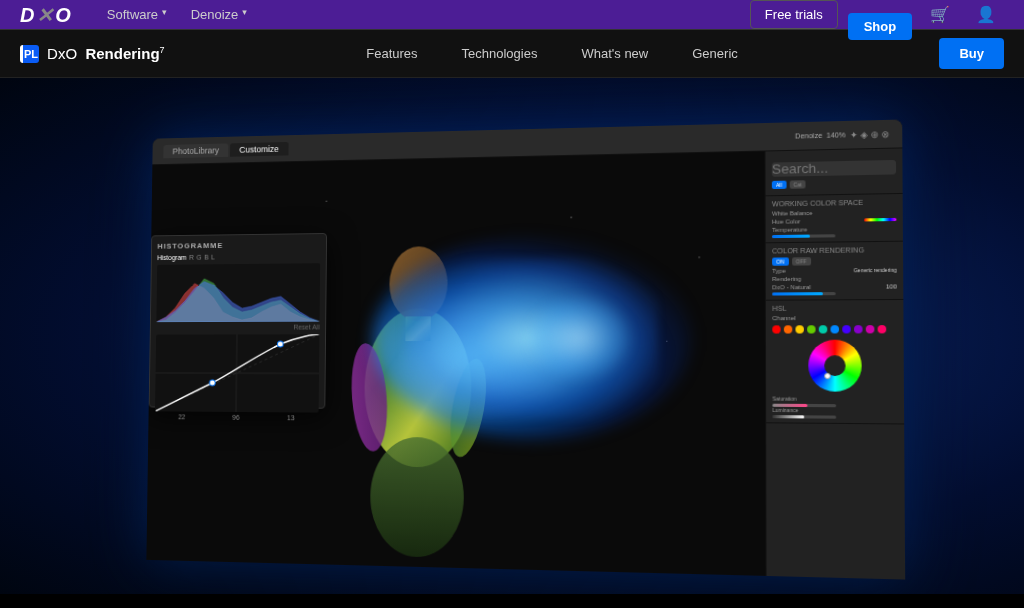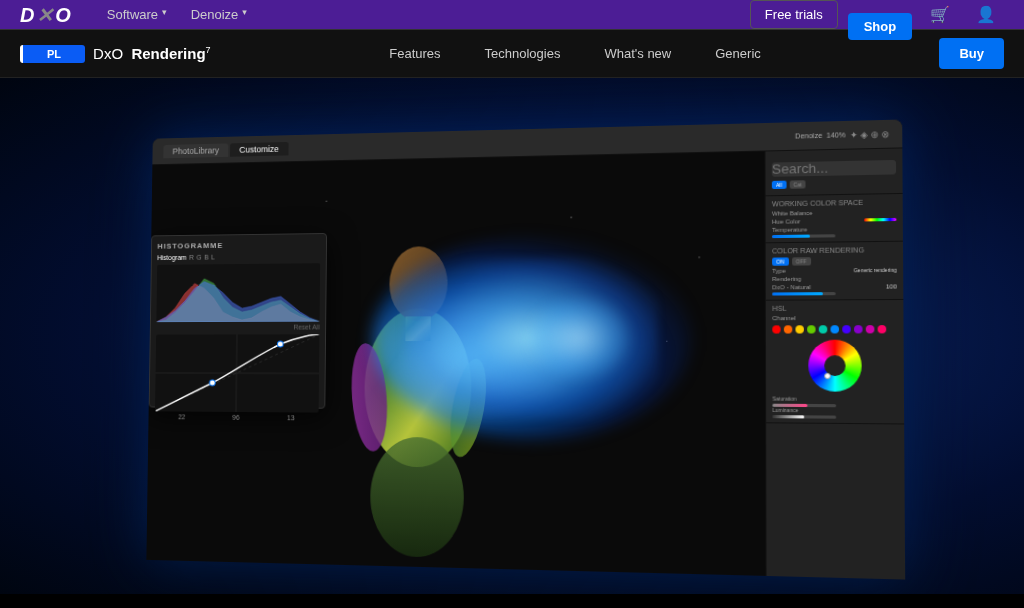--- a/index.html
+++ b/index.html
@@ -97,21 +97,21 @@
     .product-logo {
       display: flex;
       align-items: center;
       gap: 8px;
     }
     .pl-badge {
       background: #0a5cf5;
       color: #fff;
       font-size: 11px;
       font-weight: 700;
-      padding: 3px 24px;
+      padding: 3px 1px;
       border-radius: 3px;
       border-left: 3px solid #fff;
     }
     .product-name {
       color: #fff;
       font-size: 15px;
       font-weight: 400;
     }
     .product-name strong { font-weight: 700; }
     .product-name sup { font-size: 9px; }

